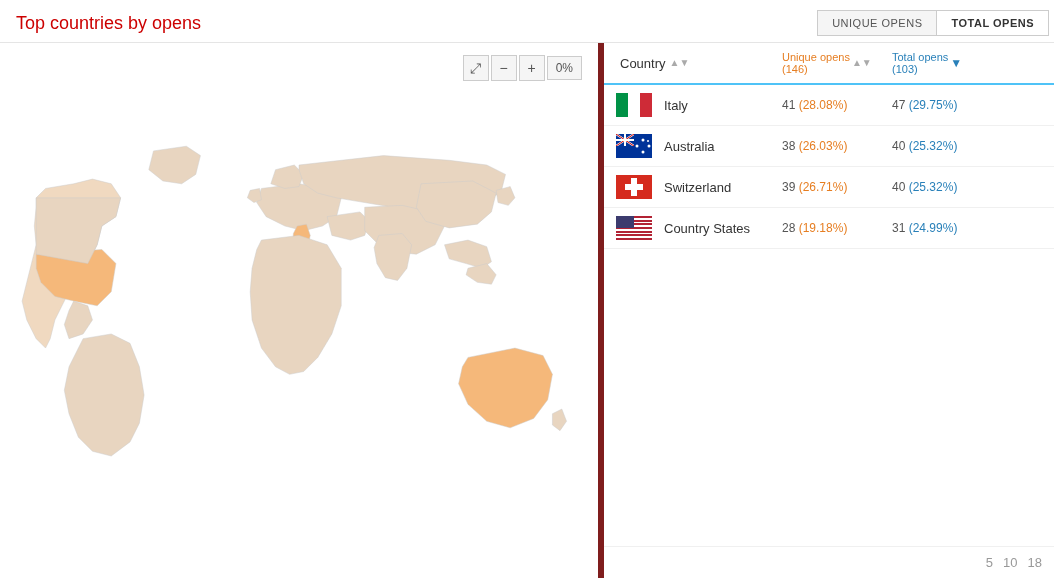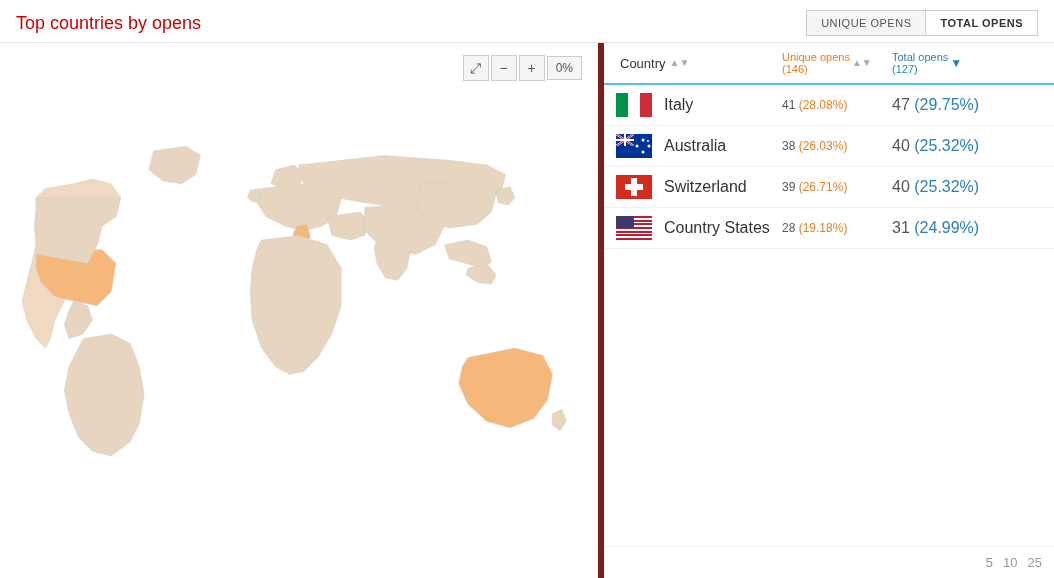--- a/index.html
+++ b/index.html
@@ -1,20 +1,20 @@
 <!DOCTYPE html>
 <html><head>
   <meta charset="utf-8">
   <style>
     * { box-sizing: border-box; margin: 0; padding: 0; }
     body { font-family: Arial, sans-serif; font-size: 13px; background: #fff; color: #333; width: 1054px; height: 578px; overflow: hidden; }
 
     .container { display: flex; flex-direction: column; height: 578px; }
 
-    .header { display: flex; align-items: center; justify-content: space-between; padding: 10px 16px 6px 16px; border-bottom: 1px solid #e5e5e5; }
+    .header { display: flex; align-items: center; justify-content: space-between; padding: 10px 5px 6px 16px; border-bottom: 1px solid #e5e5e5; }
     .title { font-size: 18px; color: #c00; font-weight: normal; }
     .tab-group { display: flex; border: 1px solid #ccc; }
     .tab { padding: 6px 14px; font-size: 11px; cursor: pointer; color: #555; background: #f5f5f5; border: none; text-transform: uppercase; letter-spacing: 0.5px; }
     .tab.active { background: #fff; color: #333; font-weight: bold; }
     .tab:first-child { border-right: 1px solid #ccc; }
 
     .main { display: flex; flex: 1; overflow: hidden; }
 
     
     .map-area { flex: 1; position: relative; background: #fff; padding: 8px; }
@@ -29,24 +29,24 @@
     .table-header { display: flex; align-items: center; border-bottom: 2px solid #4fc3f7; background: #fff; padding: 8px 0 8px 0; }
     .th-country { flex: 0 0 178px; display: flex; align-items: center; gap: 4px; padding-left: 16px; }
     .th-unique { flex: 0 0 110px; color: #e67e22; font-size: 11px; display: flex; align-items: center; gap: 2px; }
     .th-total { flex: 0 0 110px; color: #2980b9; font-size: 11px; display: flex; align-items: center; gap: 2px; }
     .sort-icon { font-size: 10px; color: #aaa; display: flex; flex-direction: column; line-height: 1; }
     .sort-icon-down { font-size: 12px; color: #2980b9; }
 
     .table-body { flex: 1; overflow: auto; }
     .table-row { display: flex; align-items: center; border-bottom: 1px solid #f0f0f0; padding: 8px 0; }
     .td-flag { flex: 0 0 60px; display: flex; align-items: center; justify-content: center; }
-    .td-country { flex: 0 0 118px; font-size: 16px; color: #333; }
+    .td-country { flex: 0 0 118px; font-size: 13px; color: #333; }
     .td-unique { flex: 0 0 110px; font-size: 12px; color: #555; }
     .td-unique span { color: #e67e22; }
-    .td-total { flex: 0 0 110px; font-size: 16px; color: #555; }
+    .td-total { flex: 0 0 110px; font-size: 12px; color: #555; }
     .td-total span { color: #2980b9; }
 
     .pagination { display: flex; align-items: center; justify-content: flex-end; padding: 8px 12px; gap: 10px; font-size: 13px; color: #999; border-top: 1px solid #f0f0f0; }
     .pagination span { cursor: pointer; }
 
     
     .flag { width: 36px; height: 24px; display: inline-block; position: relative; overflow: hidden; }
 
     
     .flag-it { display: flex; }
@@ -145,21 +145,21 @@
         <div class="th-unique">
           <div>
             <div>Unique opens</div>
             <div>(146)</div>
           </div>
           <span class="sort-icon">▲▼</span>
         </div>
         <div class="th-total">
           <div>
             <div>Total opens</div>
-            <div>(127)</div>
+            <div>(103)</div>
           </div>
           <span class="sort-icon-down">▼</span>
         </div>
       </div>
 
       <div class="table-body" id="table-body">
       <div class="table-row">
       <div class="td-flag">
               <div class="flag flag-it">
                 <div class="f1"></div>
@@ -233,17 +233,17 @@
             </div>
       <div class="td-country">Country States</div>
       <div class="td-unique">28 <span>(19.18%)</span></div>
       <div class="td-total">31 <span>(24.99%)</span></div>
     </div>
         </div>
 
       <div class="pagination">
         <span>5</span>
         <span>10</span>
-        <span>25</span>
+        <span>18</span>
       </div>
     </div>
   </div>
 </div>
 
 </body></html>

